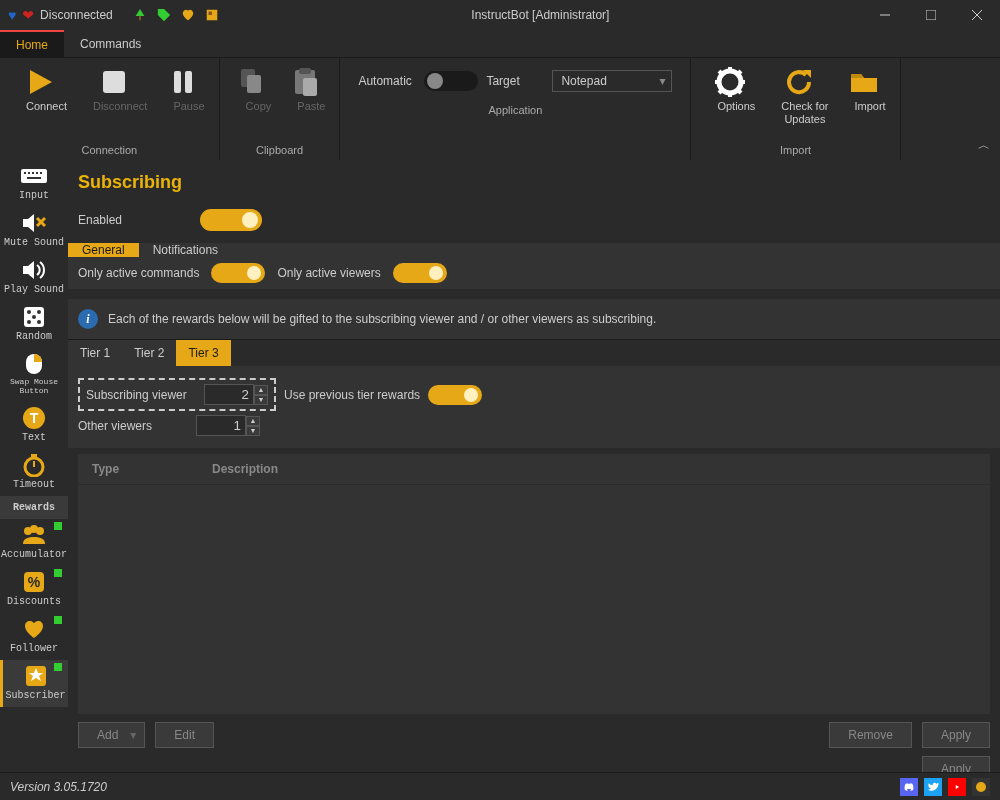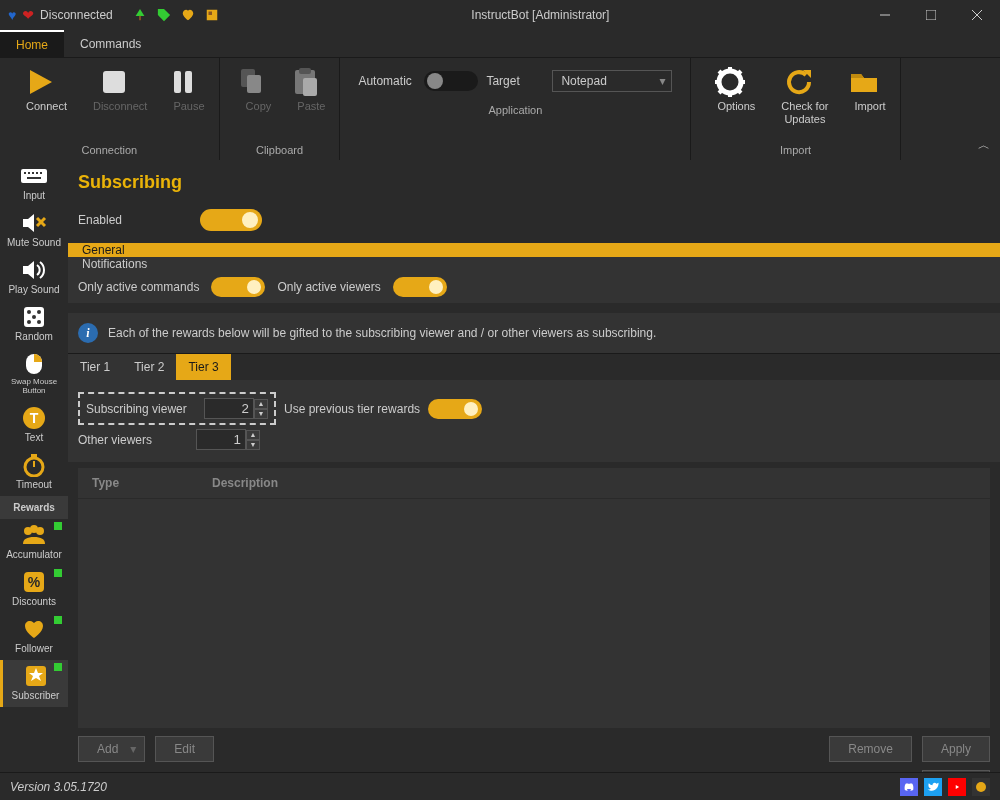--- a/index.html
+++ b/index.html
@@ -8,55 +8,55 @@
 .titlebar .status { display:flex; align-items:center; gap:6px; }
 .heart-red { color:#cc2222; font-size:14px; }
 .heart-blue { color:#2266cc; font-size:14px; }
 .titlebar .title { flex:1; text-align:center; color:#ccc; }
 .titlebar .icons { display:flex; gap:10px; margin-left:20px; align-items:center; }
 .mini-icon { width:14px; height:14px; display:inline-block; }
 .winbtns { display:flex; }
 .winbtn { width:46px; height:30px; display:flex; align-items:center; justify-content:center; color:#ccc; }
 .menubar { height:28px; background:#2a2a2a; display:flex; border-bottom:1px solid #1a1a1a; }
 .menutab { padding:0 16px; display:flex; align-items:center; color:#ccc; }
-.menutab.active { background:#1a1a1a; color:#e6a817; border-top:2px solid #ffffff; }
+.menutab.active { background:#1a1a1a; color:#e6a817; border-top:2px solid #ef4444; }
 .ribbon { height:102px; background:#2a2a2a; display:flex; position:relative; }
 .rgroup { display:flex; flex-direction:column; padding:4px 8px; border-right:1px solid #1a1a1a; }
 .rgroup-items { display:flex; gap:2px; flex:1; align-items:flex-start; }
 .rgroup-label { text-align:center; color:#aaa; font-size:11px; padding-top:4px; }
 .rbtn { display:flex; flex-direction:column; align-items:center; gap:2px; padding:4px 6px; min-width:48px; cursor:pointer; }
 .rbtn .ricon { width:32px; height:32px; display:flex; align-items:center; justify-content:center; }
 .rbtn .rlabel { font-size:11px; color:#ccc; text-align:center; line-height:1.2;margin-left:12px; }
 .rbtn.disabled .rlabel { color:#666; }
 .app-group { display:flex; gap:8px; padding:8px 10px; flex:0 0 auto; }
 .app-row { display:flex; align-items:center; gap:10px; }
 .app-label { color:#ccc; width:56px; }
 .pill-toggle { width:54px; height:20px; background:#1a1a1a; border-radius:10px; position:relative; cursor:pointer; }
 .pill-toggle .knob { width:16px; height:16px; background:#888; border-radius:50%; position:absolute; top:2px; left:3px; }
 .combo { background:#2a2a2a; border:1px solid #555; color:#ccc; padding:3px 22px 3px 8px; width:120px; position:relative; }
 .combo::after { content:"▾"; position:absolute; right:6px; color:#888; }
 .ribbon-chevron { position:absolute; right:10px; bottom:6px; color:#ccc; cursor:pointer; }
 .main { display:flex; height:612px; }
 .sidebar { width:68px; background:#2a2a2a; overflow:hidden; display:flex; flex-direction:column; }
 .side-item { display:flex; flex-direction:column; align-items:center; padding:4px 2px 6px; gap:2px; position:relative; cursor:pointer; }
 .side-item .sicon { width:28px; height:24px; display:flex; align-items:center; justify-content:center; }
-.side-item .slabel { font-size:10px; color:#ccc; text-align:center; line-height:1.1; }
+.side-item .slabel { font-size:10px; color:#ccc; text-align:center; line-height:1.1;font-family:Liberation Mono, monospace; }
 .side-item.header { background:#3a3a3a; padding:6px 2px; }
 .side-item.header .slabel { font-weight:bold; font-size:10px; }
 .side-item.active { background:#3a3a3a; border-left:3px solid #e6a817; }
 .green-dot { position:absolute; top:3px; right:6px; width:8px; height:8px; background:#3c3; }
 .content { flex:1; background:#2a2a2a; overflow:hidden; display:flex; flex-direction:column; padding:0; }
 .page-title { font-size:18px; font-weight:bold; color:#eab308; padding:12px 10px 10px; }
 .row { display:flex; align-items:center; gap:12px; padding:6px 10px; }
 .flabel { color:#ccc; }
 .toggle { width:62px; height:22px; background:#e6a817; border-radius:11px; position:relative; cursor:pointer; }
 .toggle .knob { width:16px; height:16px; background:#fff0c0; border-radius:50%; position:absolute; top:3px; right:4px; }
 .toggle.sm { width:54px; height:20px; }
 .toggle.sm .knob { width:14px; height:14px; top:3px; right:4px; }
-.subtabs { display:flex; background:#333; height:28px; margin:6px 0 0;flex-direction:column; }
+.subtabs { display:flex; background:#333; height:28px; margin:6px 0 0; }
 .subtab { padding:0 14px; display:flex; align-items:center; color:#ccc; cursor:pointer; }
 .subtab.active { background:#e6a817; color:#1a1a1a; }
 .info-row { display:flex; align-items:center; gap:10px; padding:10px; background:#333; border-top:2px solid #2a2a2a; margin-top:8px; }
 .info-icon { width:20px; height:20px; border-radius:50%; background:#2b6cb0; color:#fff; display:flex; align-items:center; justify-content:center; font-style:italic; font-weight:bold; font-family:serif; }
 .tiertabs { display:flex; background:#2a2a2a; border-top:1px solid #1a1a1a; margin-top:0; }
 .tiertab { padding:6px 12px; color:#ccc; cursor:pointer; background:#333; }
 .tiertab.active { background:#e6a817; color:#1a1a1a; }
 .form-area { background:#333; padding:8px 10px; }
 .form-row { display:flex; align-items:center; gap:8px; margin:4px 0; }
 .form-row label { width:110px; color:#ccc; }

